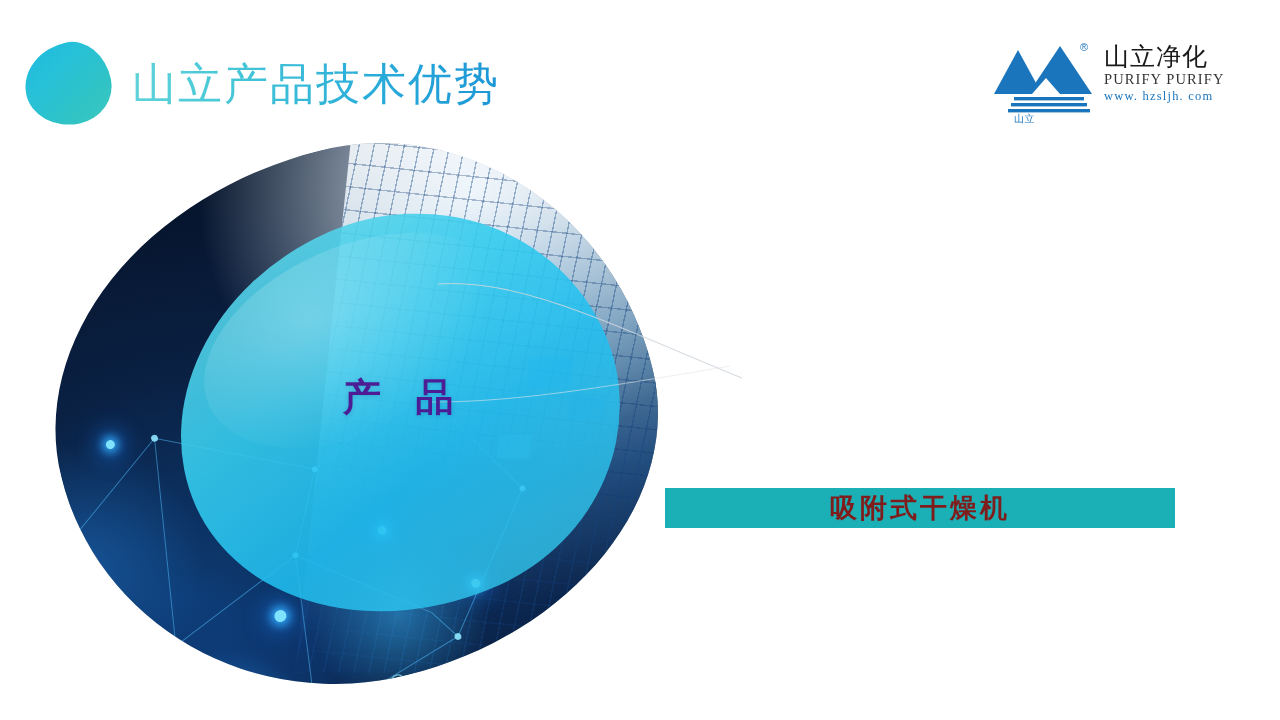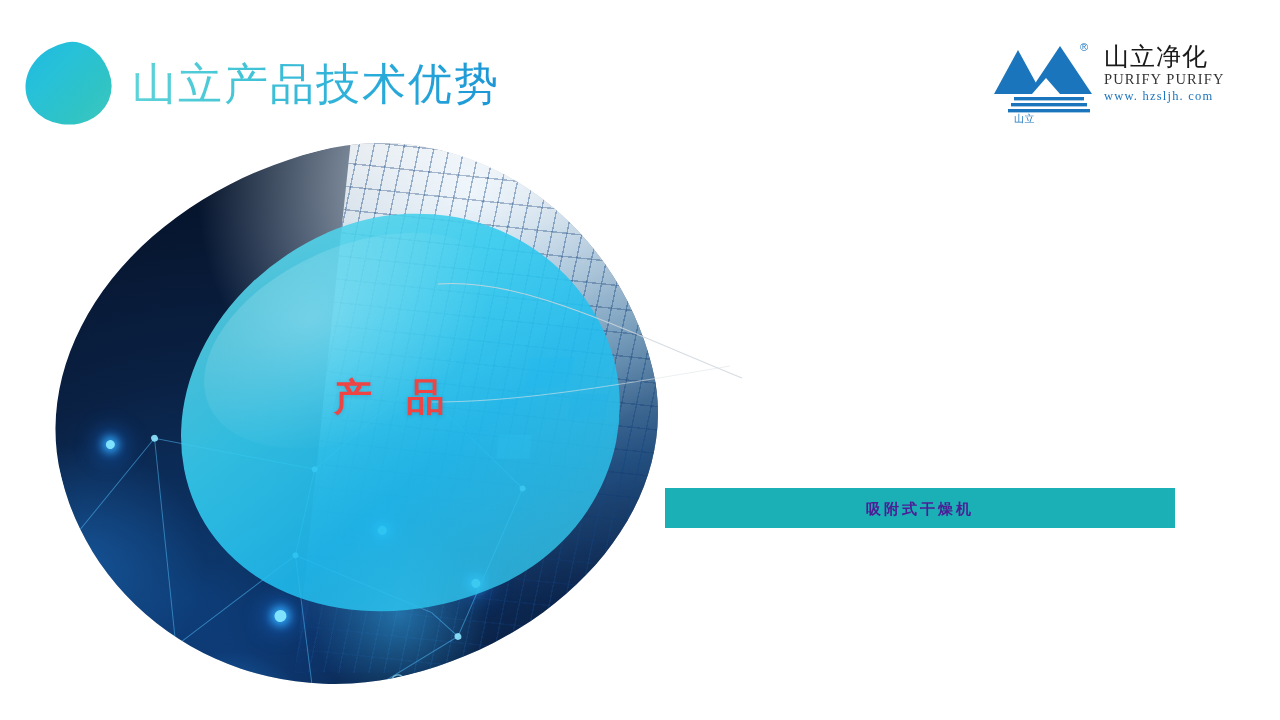--- a/index.html
+++ b/index.html
@@ -199,25 +199,25 @@
   #product-label {
     position: absolute;
     left: 0;
     top: 0;
     width: 100%;
     height: 100%;
     pointer-events: none;
   }
   #product-label-cn {
     position: absolute;
-    left: 334px;
+    left: 343px;
     top: 378px;
     font-size: 38px;
     font-weight: 700;
-    color: #ef4444;
+    color: #4c1d95;
     letter-spacing: 12px;
     line-height: 1;
     text-shadow: 0 1px 4px rgba(10,50,90,0.18);
   }
   #product-label-en {
     position: absolute;
     left: 222px;
     top: 440px;
     font-size: 48px;
     font-weight: 700;
@@ -254,22 +254,22 @@
     left: 665px;
     top: 488px;
     width: 510px;
     height: 40px;
     background: #1BB0B6;
     display: flex;
     align-items: center;
     justify-content: center;
   }
   #product-banner-text {
-    color: #4c1d95;
-    font-size: 15px;
+    color: #7f1d1d;
+    font-size: 27px;
     font-weight: 700;
     letter-spacing: 3px;
     line-height: 1;
   }
 </style>
 </head>
 <body>
 
 <div id="slide">
 

